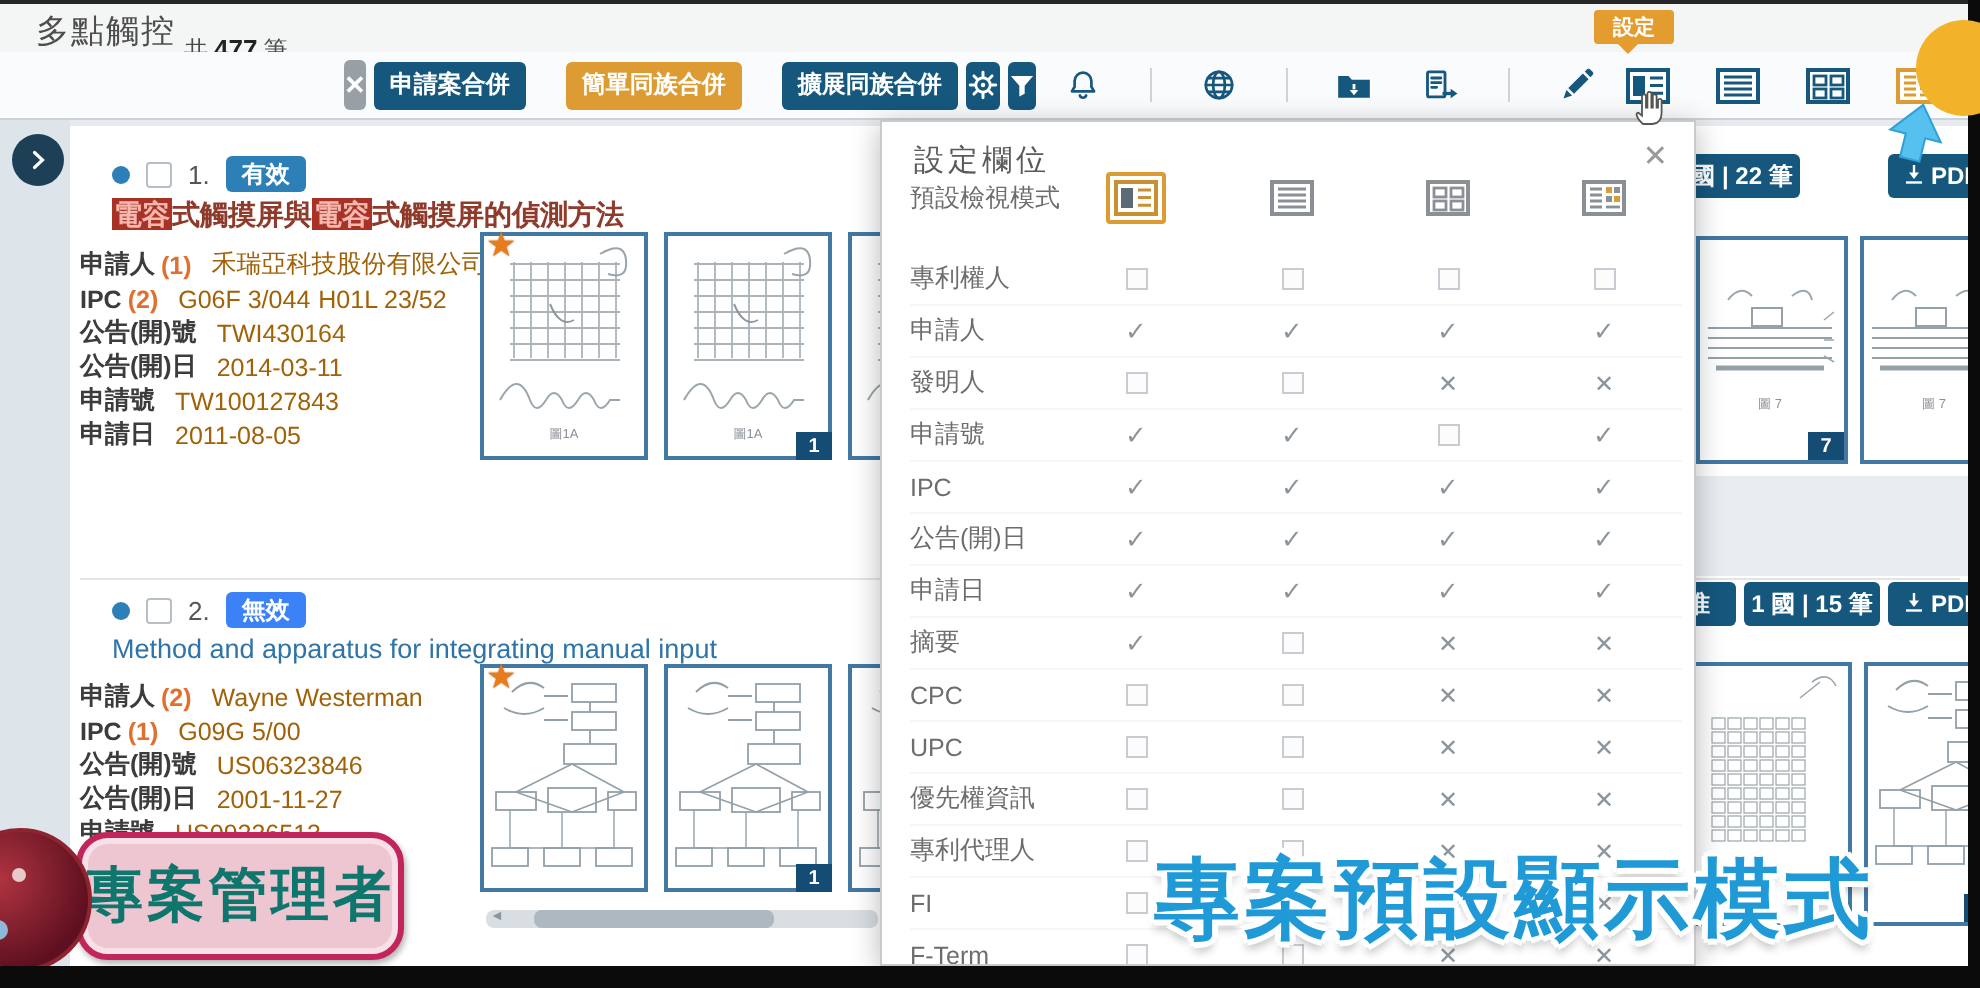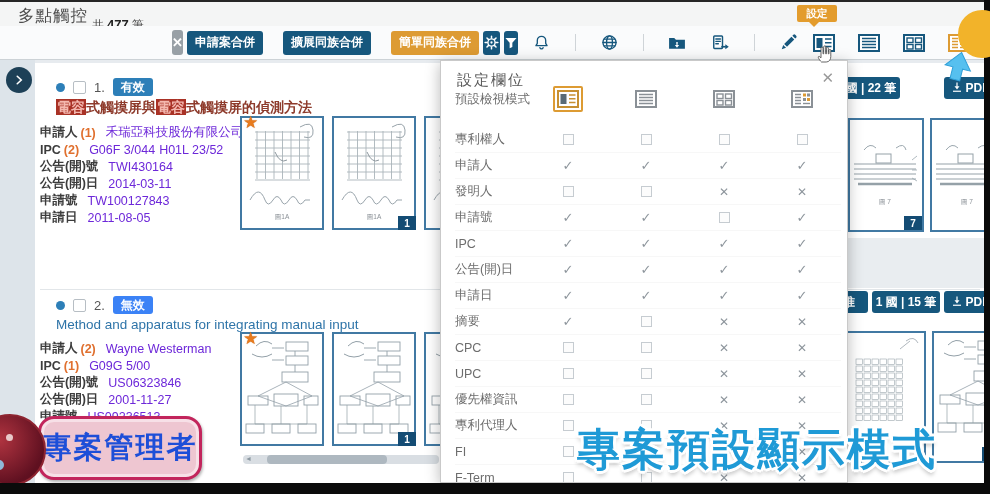--- a/index.html
+++ b/index.html
@@ -50,21 +50,21 @@
   .badge.valid{background:#2d7fb8}.badge.invalid{background:#3b82f6}
   .r-title{position:absolute;left:16px;top:21px;font-size:14px;font-weight:bold;white-space:nowrap}
   .r-title.zh{color:#8e3b2c}
   .r-title.en{color:#2e74a8;font-weight:normal;font-size:13.5px}
   .r-title .hl{background:#a93226;color:#f4b8af;padding:0 1px}
   .r-fields{position:absolute;left:0;top:46px}
   #result-2 .r-fields{top:44px}
   .f-row{height:17px;display:flex;align-items:center;font-size:12.5px;white-space:nowrap}
   .f-label{color:#3c3c3c;font-weight:bold}
   .f-count{color:#e0702f;font-weight:bold;margin-left:3px}
-  .f-value{color:#6d28d9;margin-left:10px}
+  .f-value{color:#a16207;margin-left:10px}
   .f-value+.f-value{margin-left:4px}
   .r-thumbs{position:absolute;left:200px;top:38px;display:flex;gap:8px}
   #result-2 .r-thumbs{top:36px}
   .thumb{position:relative;width:84px;height:114px;background:#fff;border:2px solid #4179a3;flex:0 0 auto;overflow:visible}
   .thumb svg{display:block;margin:0 auto}
   .star{position:absolute;left:1px;top:-4px;color:#e87b1e;font-size:17px;line-height:1;text-shadow:0 0 1px #b35a10}
   .pbadge{position:absolute;right:-2px;bottom:-2px;min-width:18px;height:14px;background:#144c74;color:#fff;
     font-size:10px;font-weight:bold;display:flex;align-items:center;justify-content:center;padding:0 3px}
 
   .hscroll{position:absolute;left:243px;top:455px;width:196px;height:9px;background:#d9dee3;border-radius:4px;z-index:1}
@@ -107,21 +107,21 @@
   .tooltip{position:absolute;left:797px;top:5px;width:40px;height:17px;background:#e39c2d;border-radius:2px;
     color:#fff;font-size:10.5px;font-weight:bold;display:flex;align-items:center;justify-content:center;z-index:6}
   .tooltip:after{content:"";position:absolute;left:12px;top:17px;border:5px solid transparent;border-top-color:#e39c2d}
   .hand{position:absolute;left:817px;top:44px;z-index:7;line-height:0}
   .caption{position:absolute;left:577px;top:421px;font-size:43px;font-weight:bold;color:#1f9ad6;
     letter-spacing:2px;white-space:nowrap;z-index:9;
     text-shadow:-2px -2px 0 #fff,2px -2px 0 #fff,-2px 2px 0 #fff,2px 2px 0 #fff,-3px 0 0 #fff,3px 0 0 #fff,
       0 -3px 0 #fff,0 3px 0 #fff,0 5px 4px rgba(0,0,0,.25)}
   .pm-badge{position:absolute;left:38px;top:416px;width:164px;height:64px;background:#eec6d1;
     border:3px solid #c2255c;border-radius:16px;box-shadow:inset 0 0 0 3px #f7e0e7,1px 2px 3px rgba(0,0,0,.3);
-    display:flex;align-items:center;justify-content:center;font-size:29px;font-weight:bold;color:#1d4ed8;
+    display:flex;align-items:center;justify-content:center;font-size:29px;font-weight:bold;color:#0f766e;
     letter-spacing:2px;z-index:9}
   .pm-avatar{position:absolute;left:-26px;top:414px;width:72px;height:72px;border-radius:50%;
     background:radial-gradient(circle at 35% 35%,#b03440,#5f1020 72%);border:2px solid #8d2430;z-index:10}
   .pm-avatar:before{content:"";position:absolute;left:18px;top:44px;width:10px;height:10px;border-radius:50%;background:#8fb8d8}
   .pm-avatar:after{content:"";position:absolute;left:30px;top:18px;width:7px;height:7px;border-radius:50%;background:#e8c9c9}
   .yellow-circle{position:absolute;left:958px;top:10px;width:48px;height:48px;border-radius:50%;background:#f2b32a;z-index:25}
   .blue-arrow{position:absolute;left:941px;top:50px;z-index:24;transform:rotate(14deg);line-height:0}
   .bar-bottom{position:absolute;left:0;top:483px;width:100%;height:11px;background:#0b0b0b;z-index:20}
   .bar-right{position:absolute;left:984px;top:0;width:6px;height:494px;background:#0b0b0b;z-index:18}
 </style>
@@ -133,22 +133,22 @@
 
   <div class="topbar">
     <span class="app-title">多點觸控</span>
     <span class="count"><span>共</span><b>477</b><span>筆</span></span>
   </div>
 
   <div class="toolbar">
     <button class="btn-close"><span>✕</span></button>
     <span id="merge-buttons" class="group">
         <button class="btn navy">申請案合併</button>
+        <button class="btn orange">簡單同族合併</button>
         <button class="btn navy">擴展同族合併</button>
-        <button class="btn orange">簡單同族合併</button>
       </span>
     <button class="sqbtn" id="btn-gear">
         <svg width="17" height="17" viewBox="0 0 24 24">
           <path stroke="#fff" stroke-width="2.1" stroke-linecap="round" d="M21 12h-2.8M18.4 18.4l-2-2M12 21v-2.8M5.6 18.4l2-2M3 12h2.8M5.6 5.6l2 2M12 3v2.8M18.4 5.6l-2 2"></path>
           <circle cx="12" cy="12" r="5.1" stroke="#fff" stroke-width="2" fill="none"></circle>
           <circle cx="12" cy="12" r="1.6" fill="#fff"></circle>
         </svg>
       </button>
     <button class="sqbtn" id="btn-filter">
         <svg width="14" height="14" viewBox="0 0 24 24">

